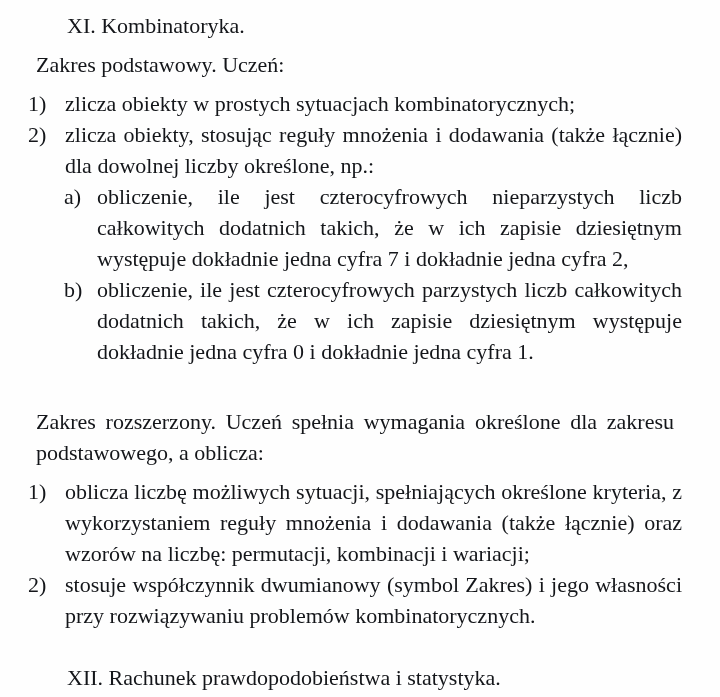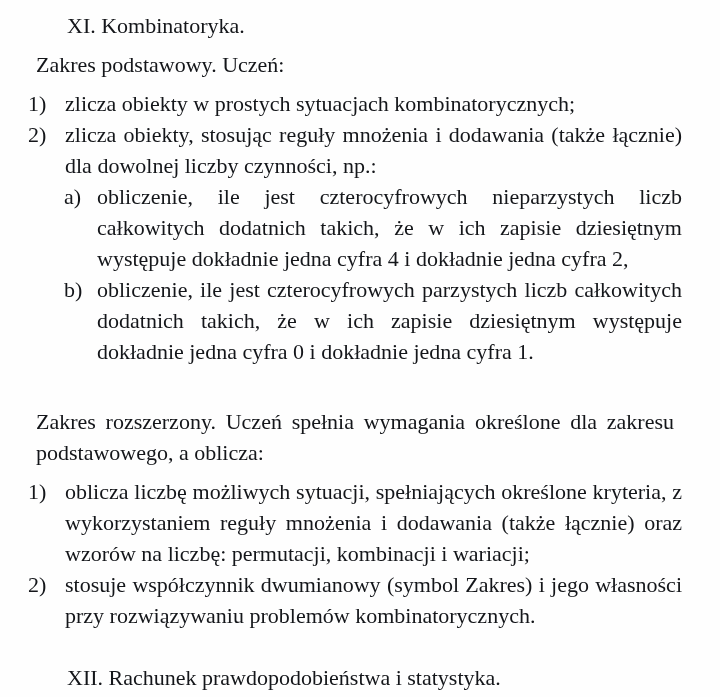--- a/index.html
+++ b/index.html
@@ -101,26 +101,26 @@
 
     <p class="para">Zakres podstawowy. Uczeń:</p>
 
     <div class="lvl1">
       <span class="marker">1)</span>
       <span class="item-body">zlicza obiekty w prostych sytuacjach kombinatorycznych;</span>
     </div>
 
     <div class="lvl1">
       <span class="marker">2)</span>
-      <span class="item-body">zlicza obiekty, stosując reguły mnożenia i dodawania (także łącznie) dla dowolnej liczby czynności, np.:</span>
+      <span class="item-body">zlicza obiekty, stosując reguły mnożenia i dodawania (także łącznie) dla dowolnej liczby określone, np.:</span>
     </div>
 
     <div class="lvl2">
       <span class="marker">a)</span>
-      <span class="item-body">obliczenie, ile jest czterocyfrowych nieparzystych liczb całkowitych dodatnich takich, że w ich zapisie dziesiętnym występuje dokładnie jedna cyfra 4 i dokładnie jedna cyfra 2,</span>
+      <span class="item-body">obliczenie, ile jest czterocyfrowych nieparzystych liczb całkowitych dodatnich takich, że w ich zapisie dziesiętnym występuje dokładnie jedna cyfra 7 i dokładnie jedna cyfra 2,</span>
     </div>
 
     <div class="lvl2">
       <span class="marker">b)</span>
       <span class="item-body">obliczenie, ile jest czterocyfrowych parzystych liczb całkowitych dodatnich takich, że w ich zapisie dziesiętnym występuje dokładnie jedna cyfra 0 i dokładnie jedna cyfra 1.</span>
     </div>
 
     <div class="gap"></div>
 
     <p class="para">Zakres rozszerzony. Uczeń spełnia wymagania określone dla zakresu podstawowego, a oblicza:</p>

